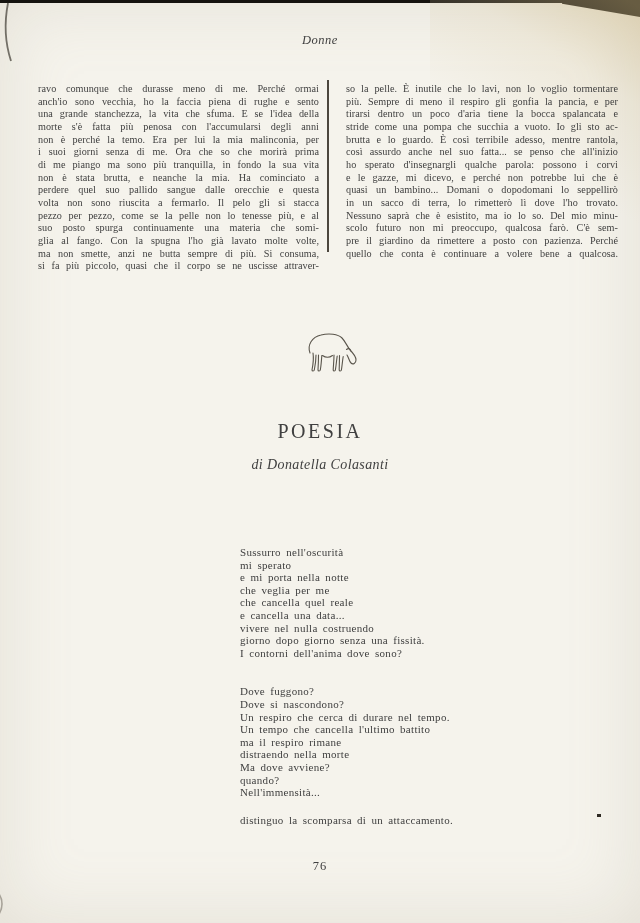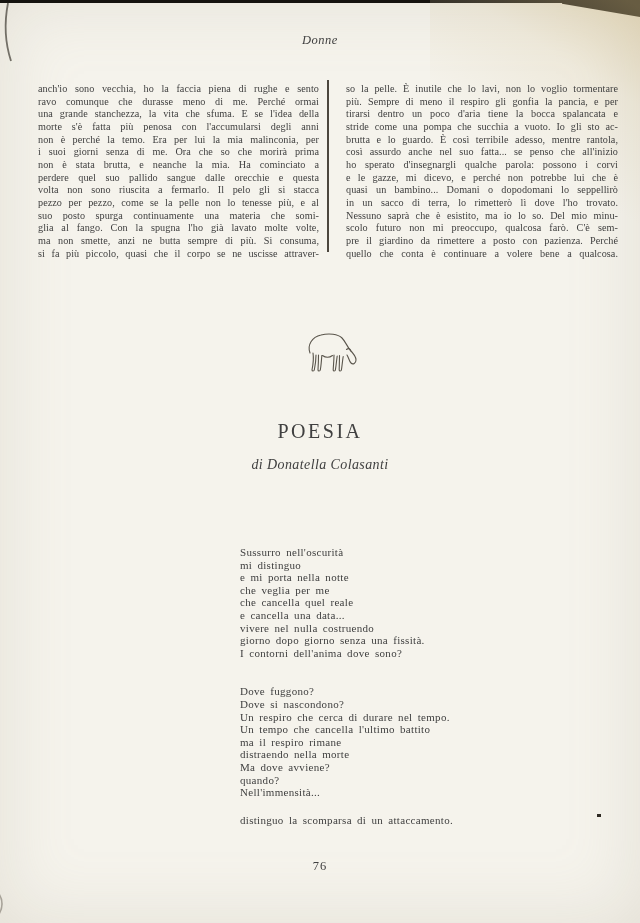--- a/index.html
+++ b/index.html
@@ -56,26 +56,27 @@
   <svg class="curl-tl" width="16" height="62">
     <path d="M8,2 C4.5,20 4.5,40 11,60" stroke="#4a453e" stroke-width="1.8" fill="none" opacity=".75"></path>
   </svg>
   <svg class="mark-bl" width="8" height="24">
     <path d="M1,2 C5,8 5,16 1,22" stroke="#8a847a" stroke-width="1.6" fill="none" opacity=".7"></path>
   </svg>
 
   <div class="running-header">Donne</div>
 
   <div class="col col-left">
+      <div class="tline">ravo comunque che durasse meno di me. Perché ormai</div>
       <div class="tline">anch'io sono vecchia, ho la faccia piena di rughe e sento</div>
-      <div class="tline">ravo comunque che durasse meno di me. Perché ormai</div>
       <div class="tline">una grande stanchezza, la vita che sfuma. E se l'idea della</div>
       <div class="tline">morte s'è fatta più penosa con l'accumularsi degli anni</div>
       <div class="tline">non è perché la temo. Era per lui la mia malinconia, per</div>
       <div class="tline">i suoi giorni senza di me. Ora che so che morirà prima</div>
+      <div class="tline">di me piango ma sono più tranquilla, in fondo la sua vita</div>
       <div class="tline">non è stata brutta, e neanche la mia. Ha cominciato a</div>
       <div class="tline">perdere quel suo pallido sangue dalle orecchie e questa</div>
       <div class="tline">volta non sono riuscita a fermarlo. Il pelo gli si stacca</div>
       <div class="tline">pezzo per pezzo, come se la pelle non lo tenesse più, e al</div>
       <div class="tline">suo posto spurga continuamente una materia che somi-</div>
       <div class="tline">glia al fango. Con la spugna l'ho già lavato molte volte,</div>
       <div class="tline">ma non smette, anzi ne butta sempre di più. Si consuma,</div>
       <div class="tline">si fa più piccolo, quasi che il corpo se ne uscisse attraver-</div>
     </div>
   <div class="divider"></div>
@@ -107,21 +108,21 @@
       <path d="M38.5,26.5 C38.5,31 38.3,36 38.2,41 C38.2,42.3 40.2,42.3 40.4,41 C41.2,36 41.5,31.5 42.2,27.5"></path>
     </g>
   </svg>
 
   <div class="poem-title">POESIA</div>
   <div class="byline"><span>di</span> <span>Donatella Colasanti</span></div>
 
   <div class="poem">
     <div class="stanza">
         <div class="pline">Sussurro nell'oscurità</div>
-        <div class="pline">mi distinguo</div>
+        <div class="pline">mi sperato</div>
         <div class="pline">e mi porta nella notte</div>
         <div class="pline">che veglia per me</div>
         <div class="pline">che cancella quel reale</div>
         <div class="pline">e cancella una data...</div>
         <div class="pline">vivere nel nulla costruendo</div>
         <div class="pline">giorno dopo giorno senza una fissità.</div>
         <div class="pline">I contorni dell'anima dove sono?</div>
       </div>
     <div class="stanza stanza2">
         <div class="pline">Dove fuggono?</div>

